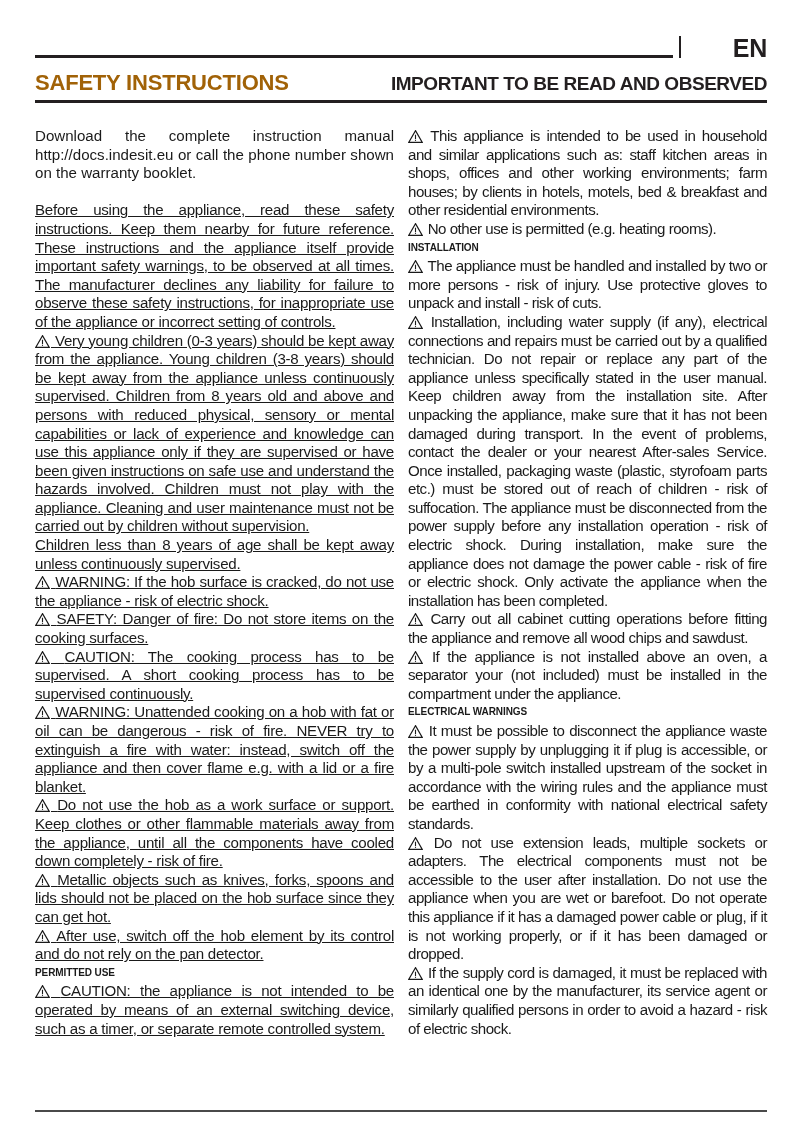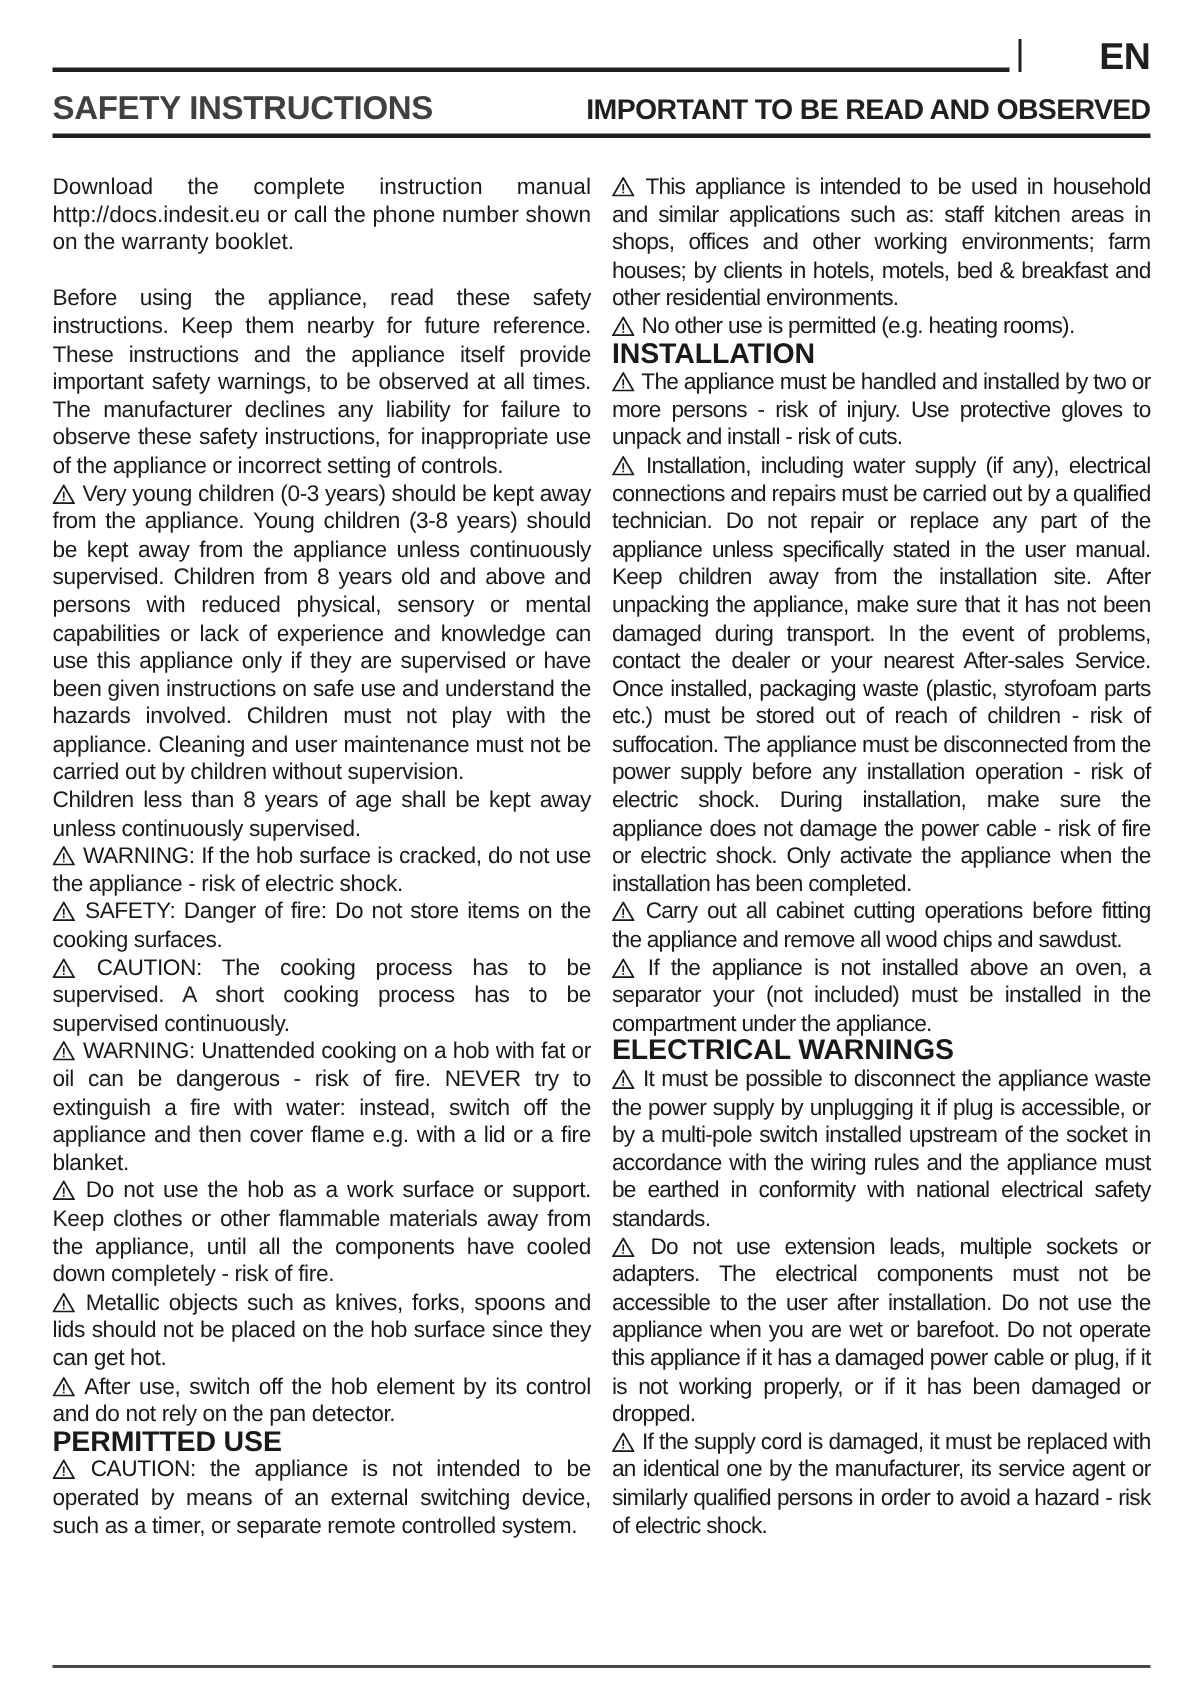--- a/index.html
+++ b/index.html
@@ -19,21 +19,21 @@
     position: relative;
     width: 802px;
     height: 1134px;
     box-sizing: border-box;
     padding: 0 35px;
   }
 
   
   .header {
     position: relative;
-    padding-top: 22px;
+    padding-top: 32px;
     text-align: right;
   }
   .lang-row {
     position: relative;
     height: 26px;
   }
   .lang-rule {
     position: absolute;
     left: 0;
     right: 94px;
@@ -64,21 +64,21 @@
     display: flex;
     justify-content: space-between;
     align-items: baseline;
     padding-top: 3px;
     padding-bottom: 3px;
   }
   .title-main {
     font-size: 22px;
     font-weight: bold;
     letter-spacing: -0.2px;
-    color: #404040;
+    color: #a16207;
     white-space: nowrap;
   }
   .title-sub {
     font-size: 19px;
     font-weight: bold;
     letter-spacing: -0.45px;
     color: #231f20;
     white-space: nowrap;
     margin-top: 12px;
   }
@@ -102,33 +102,34 @@
     margin: 0;
     font-size: 15.1px;
     line-height: 18.6px;
     text-align: justify;
     text-justify: inter-word;
     color: #1a1a1a;
     hyphens: none;
   }
   p.para.tight {
     letter-spacing: -0.25px;
+    text-decoration: underline;
   }
   p.para.tighter {
     letter-spacing: -0.5px;
   }
   p.nolast {
     text-align-last: left;
   }
   .spacer {
     height: 18.6px;
   }
   .sec-head {
     margin: 0;
-    font-size: 19px;
+    font-size: 10px;
     line-height: 18.6px;
     font-weight: bold;
     letter-spacing: -0.1px;
     color: #1a1a1a;
   }
   .warn {
     display: inline-block;
     width: 15px;
     height: 13px;
     vertical-align: -2px;

